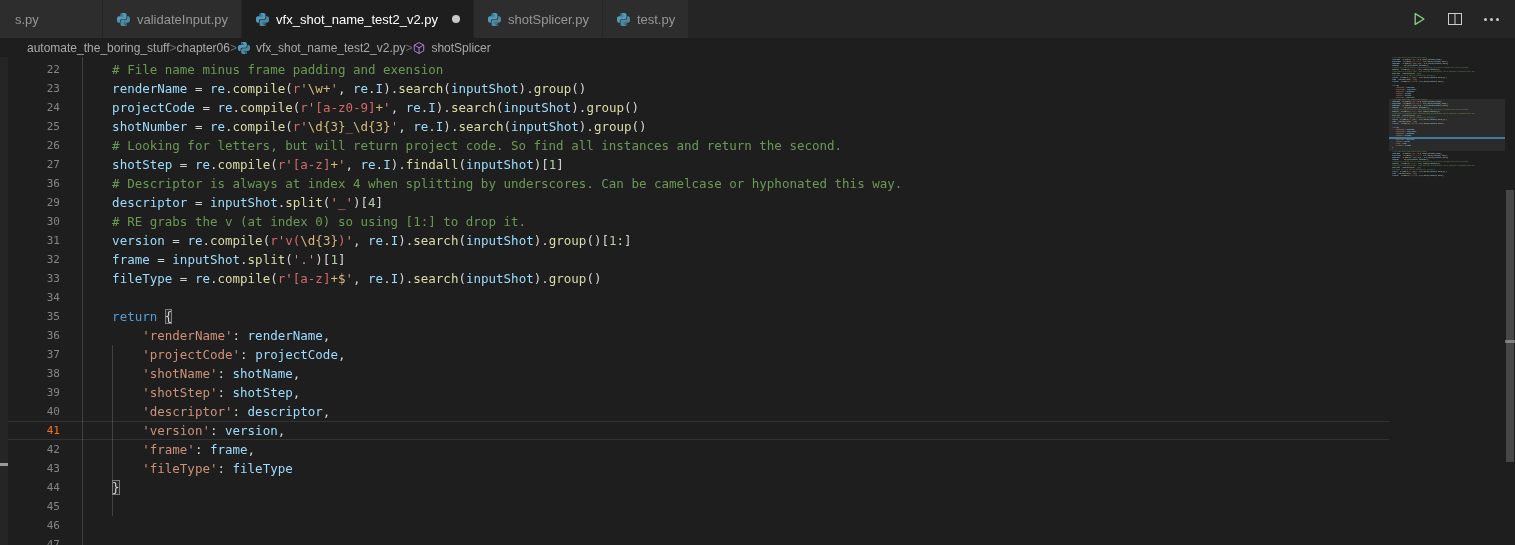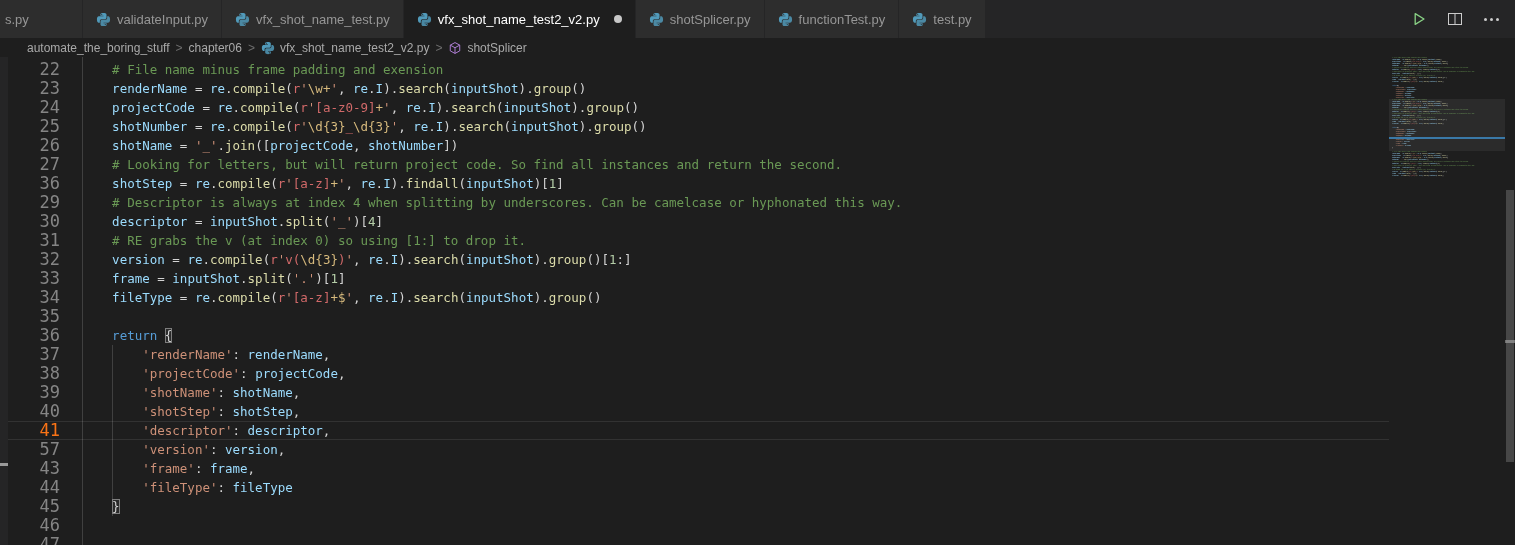--- a/index.html
+++ b/index.html
@@ -4,43 +4,43 @@
 <style>
   html,body{margin:0;padding:0;}
   body{width:1515px;height:545px;overflow:hidden;background:#1e1e1e;font-family:"Liberation Sans",sans-serif;position:relative;}
   .window{position:absolute;inset:0;}
 
   
   .tab-bar{position:absolute;top:0;left:0;right:0;height:38px;background:#252526;display:flex;align-items:stretch;}
   .tab-strip{display:flex;flex:1;overflow:hidden;}
   .tab{display:flex;align-items:center;gap:6px;padding:0 13px;background:#2d2d2d;border-right:1px solid #252526;color:#969696;font-size:13px;cursor:pointer;white-space:nowrap;}
   .tab.active{background:#1e1e1e;color:#ffffff;}
-  .tab.first{width:72px;min-width:72px;padding:0 5px;overflow:hidden;}
+  .tab.first{width:72px;min-width:72px;padding:0 15px;overflow:hidden;}
   .tab .icon{display:flex;width:15px;height:15px;}
   .tab .icon svg{width:15px;height:15px;}
   .dot{width:8px;height:8px;border-radius:50%;background:#c8c8c8;margin-left:8px;}
   .actions{display:flex;align-items:center;gap:16px;padding:0 14px;}
   .action-btn{display:flex;align-items:center;justify-content:center;width:20px;height:20px;cursor:pointer;}
   .action-btn svg{width:16px;height:16px;}
   .more-dots{display:flex;gap:3px;}
   .more-dots i{width:3px;height:3px;border-radius:50%;background:#cccccc;display:block;}
 
   
-  .breadcrumb{position:absolute;top:38px;left:0;right:0;height:19px;background:#1e1e1e;display:flex;align-items:center;padding-left:27px;gap:6px;color:#a9a9a9;font-size:12px;}
+  .breadcrumb{position:absolute;top:38px;left:0;right:0;height:19px;background:#1e1e1e;display:flex;align-items:center;padding-left:27px;color:#a9a9a9;font-size:12px;}
   .crumb{display:flex;align-items:center;gap:5px;cursor:pointer;}
   .crumb .icon{display:flex;width:14px;height:14px;}
   .crumb .icon svg{width:14px;height:14px;}
   .sep{color:#6e6e6e;font-size:12px;}
 
   
   .editor{position:absolute;top:57px;left:0;right:0;bottom:0;background:#1e1e1e;}
   .left-strip{position:absolute;left:0;top:0;width:8px;bottom:0;background:#252526;}
   .strip-handle{position:absolute;left:0;top:406px;width:8px;height:3px;background:#9a9a9a;cursor:pointer;}
   .gutter{position:absolute;left:8px;top:3px;width:52px;}
-  .ln{height:19px;line-height:19px;text-align:right;color:#858585;font-family:"DejaVu Sans Mono",monospace;font-size:17px;cursor:pointer;}
+  .ln{height:19px;line-height:19px;text-align:right;color:#858585;font-family:"DejaVu Sans Mono",monospace;font-size:11px;cursor:pointer;}
   .ln.cur{color:#f97316;}
   .code{position:absolute;left:82px;top:3px;right:126px;bottom:0;overflow:hidden;}
   .row{height:19px;line-height:19px;white-space:pre;font-family:"DejaVu Sans Mono",monospace;font-size:12.5px;color:#d4d4d4;cursor:text;}
   .guide0{position:absolute;left:82px;top:0;bottom:0;width:1px;background:#404040;}
   .guide4{position:absolute;left:112px;top:288px;height:171px;width:1px;background:#404040;}
   .current-line{position:absolute;left:8px;right:126px;top:364px;height:19px;border-top:1px solid rgba(255,255,255,0.09);border-bottom:1px solid rgba(255,255,255,0.09);box-sizing:border-box;pointer-events:none;}
 
   
   .tok-cm{color:#6a9955;}
   .tok-v{color:#9cdcfe;}
@@ -74,56 +74,38 @@
         </div>
         <div class="tab">
           <span class="icon">
             <svg viewBox="0 0 32 32">
               <path fill="#519aba" d="M15.9 2c-7 0-6.6 3-6.6 3v3.2h6.7v1H6.5S2 8.7 2 15.8s3.9 6.9 3.9 6.9h2.3v-3.3s-.1-3.9 3.9-3.9h6.6s3.7.1 3.7-3.6V5.6S23 2 15.9 2zm-3.7 2.1a1.2 1.2 0 1 1 0 2.4 1.2 1.2 0 0 1 0-2.4z"></path>
               <path fill="#519aba" opacity="0.85" d="M16.1 30c7 0 6.6-3 6.6-3v-3.2H16v-1h9.5s4.5.5 4.5-6.6-3.9-6.9-3.9-6.9h-2.3v3.3s.1 3.9-3.9 3.9h-6.6s-3.7-.1-3.7 3.6v6.3S9 30 16.1 30zm3.7-2.1a1.2 1.2 0 1 1 0-2.4 1.2 1.2 0 0 1 0 2.4z"></path>
             </svg>
           </span>
           <span class="tab-label">validateInput.py</span>
         </div>
+        <div class="tab active">
+          <span class="icon">
+            <svg viewBox="0 0 32 32">
+              <path fill="#519aba" d="M15.9 2c-7 0-6.6 3-6.6 3v3.2h6.7v1H6.5S2 8.7 2 15.8s3.9 6.9 3.9 6.9h2.3v-3.3s-.1-3.9 3.9-3.9h6.6s3.7.1 3.7-3.6V5.6S23 2 15.9 2zm-3.7 2.1a1.2 1.2 0 1 1 0 2.4 1.2 1.2 0 0 1 0-2.4z"></path>
+              <path fill="#519aba" opacity="0.85" d="M16.1 30c7 0 6.6-3 6.6-3v-3.2H16v-1h9.5s4.5.5 4.5-6.6-3.9-6.9-3.9-6.9h-2.3v3.3s.1 3.9-3.9 3.9h-6.6s-3.7-.1-3.7 3.6v6.3S9 30 16.1 30zm3.7-2.1a1.2 1.2 0 1 1 0-2.4 1.2 1.2 0 0 1 0 2.4z"></path>
+            </svg>
+          </span>
+          <span class="tab-label">vfx_shot_name_test2_v2.py</span>
+          <span class="dot"></span>
+        </div>
         <div class="tab">
           <span class="icon">
             <svg viewBox="0 0 32 32">
               <path fill="#519aba" d="M15.9 2c-7 0-6.6 3-6.6 3v3.2h6.7v1H6.5S2 8.7 2 15.8s3.9 6.9 3.9 6.9h2.3v-3.3s-.1-3.9 3.9-3.9h6.6s3.7.1 3.7-3.6V5.6S23 2 15.9 2zm-3.7 2.1a1.2 1.2 0 1 1 0 2.4 1.2 1.2 0 0 1 0-2.4z"></path>
               <path fill="#519aba" opacity="0.85" d="M16.1 30c7 0 6.6-3 6.6-3v-3.2H16v-1h9.5s4.5.5 4.5-6.6-3.9-6.9-3.9-6.9h-2.3v3.3s.1 3.9-3.9 3.9h-6.6s-3.7-.1-3.7 3.6v6.3S9 30 16.1 30zm3.7-2.1a1.2 1.2 0 1 1 0-2.4 1.2 1.2 0 0 1 0 2.4z"></path>
             </svg>
           </span>
-          <span class="tab-label">vfx_shot_name_test.py</span>
-        </div>
-        <div class="tab active">
-          <span class="icon">
-            <svg viewBox="0 0 32 32">
-              <path fill="#519aba" d="M15.9 2c-7 0-6.6 3-6.6 3v3.2h6.7v1H6.5S2 8.7 2 15.8s3.9 6.9 3.9 6.9h2.3v-3.3s-.1-3.9 3.9-3.9h6.6s3.7.1 3.7-3.6V5.6S23 2 15.9 2zm-3.7 2.1a1.2 1.2 0 1 1 0 2.4 1.2 1.2 0 0 1 0-2.4z"></path>
-              <path fill="#519aba" opacity="0.85" d="M16.1 30c7 0 6.6-3 6.6-3v-3.2H16v-1h9.5s4.5.5 4.5-6.6-3.9-6.9-3.9-6.9h-2.3v3.3s.1 3.9-3.9 3.9h-6.6s-3.7-.1-3.7 3.6v6.3S9 30 16.1 30zm3.7-2.1a1.2 1.2 0 1 1 0-2.4 1.2 1.2 0 0 1 0 2.4z"></path>
-            </svg>
-          </span>
-          <span class="tab-label">vfx_shot_name_test2_v2.py</span>
-          <span class="dot"></span>
-        </div>
-        <div class="tab">
-          <span class="icon">
-            <svg viewBox="0 0 32 32">
-              <path fill="#519aba" d="M15.9 2c-7 0-6.6 3-6.6 3v3.2h6.7v1H6.5S2 8.7 2 15.8s3.9 6.9 3.9 6.9h2.3v-3.3s-.1-3.9 3.9-3.9h6.6s3.7.1 3.7-3.6V5.6S23 2 15.9 2zm-3.7 2.1a1.2 1.2 0 1 1 0 2.4 1.2 1.2 0 0 1 0-2.4z"></path>
-              <path fill="#519aba" opacity="0.85" d="M16.1 30c7 0 6.6-3 6.6-3v-3.2H16v-1h9.5s4.5.5 4.5-6.6-3.9-6.9-3.9-6.9h-2.3v3.3s.1 3.9-3.9 3.9h-6.6s-3.7-.1-3.7 3.6v6.3S9 30 16.1 30zm3.7-2.1a1.2 1.2 0 1 1 0-2.4 1.2 1.2 0 0 1 0 2.4z"></path>
-            </svg>
-          </span>
           <span class="tab-label">shotSplicer.py</span>
-        </div>
-        <div class="tab">
-          <span class="icon">
-            <svg viewBox="0 0 32 32">
-              <path fill="#519aba" d="M15.9 2c-7 0-6.6 3-6.6 3v3.2h6.7v1H6.5S2 8.7 2 15.8s3.9 6.9 3.9 6.9h2.3v-3.3s-.1-3.9 3.9-3.9h6.6s3.7.1 3.7-3.6V5.6S23 2 15.9 2zm-3.7 2.1a1.2 1.2 0 1 1 0 2.4 1.2 1.2 0 0 1 0-2.4z"></path>
-              <path fill="#519aba" opacity="0.85" d="M16.1 30c7 0 6.6-3 6.6-3v-3.2H16v-1h9.5s4.5.5 4.5-6.6-3.9-6.9-3.9-6.9h-2.3v3.3s.1 3.9-3.9 3.9h-6.6s-3.7-.1-3.7 3.6v6.3S9 30 16.1 30zm3.7-2.1a1.2 1.2 0 1 1 0-2.4 1.2 1.2 0 0 1 0 2.4z"></path>
-            </svg>
-          </span>
-          <span class="tab-label">functionTest.py</span>
         </div>
         <div class="tab">
           <span class="icon">
             <svg viewBox="0 0 32 32">
               <path fill="#519aba" d="M15.9 2c-7 0-6.6 3-6.6 3v3.2h6.7v1H6.5S2 8.7 2 15.8s3.9 6.9 3.9 6.9h2.3v-3.3s-.1-3.9 3.9-3.9h6.6s3.7.1 3.7-3.6V5.6S23 2 15.9 2zm-3.7 2.1a1.2 1.2 0 1 1 0 2.4 1.2 1.2 0 0 1 0-2.4z"></path>
               <path fill="#519aba" opacity="0.85" d="M16.1 30c7 0 6.6-3 6.6-3v-3.2H16v-1h9.5s4.5.5 4.5-6.6-3.9-6.9-3.9-6.9h-2.3v3.3s.1 3.9-3.9 3.9h-6.6s-3.7-.1-3.7 3.6v6.3S9 30 16.1 30zm3.7-2.1a1.2 1.2 0 1 1 0-2.4 1.2 1.2 0 0 1 0 2.4z"></path>
             </svg>
           </span>
           <span class="tab-label">test.py</span>
         </div>
@@ -199,33 +181,32 @@
         <div class="ln">32</div>
         <div class="ln">33</div>
         <div class="ln">34</div>
         <div class="ln">35</div>
         <div class="ln">36</div>
         <div class="ln">37</div>
         <div class="ln">38</div>
         <div class="ln">39</div>
         <div class="ln">40</div>
         <div class="ln cur">41</div>
-        <div class="ln">57</div>
+        <div class="ln">42</div>
         <div class="ln">43</div>
         <div class="ln">44</div>
         <div class="ln">45</div>
         <div class="ln">46</div>
         <div class="ln">47</div>
       </div>
     <div class="code">
         <div class="row"><span class="tok-p">    </span><span class="tok-cm"># File name minus frame padding and exension</span></div>
         <div class="row"><span class="tok-p">    </span><span class="tok-v">renderName</span><span class="tok-p"> = </span><span class="tok-v">re</span><span class="tok-p">.</span><span class="tok-f">compile</span><span class="tok-p">(</span><span class="tok-rx">r</span><span class="tok-s">'</span><span class="tok-rt">\w+</span><span class="tok-s">'</span><span class="tok-p">, </span><span class="tok-v">re</span><span class="tok-p">.</span><span class="tok-v">I</span><span class="tok-p">).</span><span class="tok-f">search</span><span class="tok-p">(</span><span class="tok-v">inputShot</span><span class="tok-p">).</span><span class="tok-f">group</span><span class="tok-p">()</span></div>
         <div class="row"><span class="tok-p">    </span><span class="tok-v">projectCode</span><span class="tok-p"> = </span><span class="tok-v">re</span><span class="tok-p">.</span><span class="tok-f">compile</span><span class="tok-p">(</span><span class="tok-rx">r</span><span class="tok-s">'</span><span class="tok-rx">[a-z0-9]</span><span class="tok-rt">+</span><span class="tok-s">'</span><span class="tok-p">, </span><span class="tok-v">re</span><span class="tok-p">.</span><span class="tok-v">I</span><span class="tok-p">).</span><span class="tok-f">search</span><span class="tok-p">(</span><span class="tok-v">inputShot</span><span class="tok-p">).</span><span class="tok-f">group</span><span class="tok-p">()</span></div>
         <div class="row"><span class="tok-p">    </span><span class="tok-v">shotNumber</span><span class="tok-p"> = </span><span class="tok-v">re</span><span class="tok-p">.</span><span class="tok-f">compile</span><span class="tok-p">(</span><span class="tok-rx">r</span><span class="tok-s">'</span><span class="tok-rt">\d{3}</span><span class="tok-rx">_</span><span class="tok-rt">\d{3}</span><span class="tok-s">'</span><span class="tok-p">, </span><span class="tok-v">re</span><span class="tok-p">.</span><span class="tok-v">I</span><span class="tok-p">).</span><span class="tok-f">search</span><span class="tok-p">(</span><span class="tok-v">inputShot</span><span class="tok-p">).</span><span class="tok-f">group</span><span class="tok-p">()</span></div>
-        <div class="row"><span class="tok-p">    </span><span class="tok-v">shotName</span><span class="tok-p"> = </span><span class="tok-s">'_'</span><span class="tok-p">.</span><span class="tok-f">join</span><span class="tok-p">([</span><span class="tok-v">projectCode</span><span class="tok-p">, </span><span class="tok-v">shotNumber</span><span class="tok-p">])</span></div>
         <div class="row"><span class="tok-p">    </span><span class="tok-cm"># Looking for letters, but will return project code. So find all instances and return the second.</span></div>
         <div class="row"><span class="tok-p">    </span><span class="tok-v">shotStep</span><span class="tok-p"> = </span><span class="tok-v">re</span><span class="tok-p">.</span><span class="tok-f">compile</span><span class="tok-p">(</span><span class="tok-rx">r</span><span class="tok-s">'</span><span class="tok-rx">[a-z]</span><span class="tok-rt">+</span><span class="tok-s">'</span><span class="tok-p">, </span><span class="tok-v">re</span><span class="tok-p">.</span><span class="tok-v">I</span><span class="tok-p">).</span><span class="tok-f">findall</span><span class="tok-p">(</span><span class="tok-v">inputShot</span><span class="tok-p">)[</span><span class="tok-n">1</span><span class="tok-p">]</span></div>
         <div class="row"><span class="tok-p">    </span><span class="tok-cm"># Descriptor is always at index 4 when splitting by underscores. Can be camelcase or hyphonated this way.</span></div>
         <div class="row"><span class="tok-p">    </span><span class="tok-v">descriptor</span><span class="tok-p"> = </span><span class="tok-v">inputShot</span><span class="tok-p">.</span><span class="tok-f">split</span><span class="tok-p">(</span><span class="tok-s">'_'</span><span class="tok-p">)[</span><span class="tok-n">4</span><span class="tok-p">]</span></div>
         <div class="row"><span class="tok-p">    </span><span class="tok-cm"># RE grabs the v (at index 0) so using [1:] to drop it.</span></div>
         <div class="row"><span class="tok-p">    </span><span class="tok-v">version</span><span class="tok-p"> = </span><span class="tok-v">re</span><span class="tok-p">.</span><span class="tok-f">compile</span><span class="tok-p">(</span><span class="tok-rx">r</span><span class="tok-s">'</span><span class="tok-rx">v(</span><span class="tok-rt">\d{3}</span><span class="tok-rx">)</span><span class="tok-s">'</span><span class="tok-p">, </span><span class="tok-v">re</span><span class="tok-p">.</span><span class="tok-v">I</span><span class="tok-p">).</span><span class="tok-f">search</span><span class="tok-p">(</span><span class="tok-v">inputShot</span><span class="tok-p">).</span><span class="tok-f">group</span><span class="tok-p">()[</span><span class="tok-n">1</span><span class="tok-p">:]</span></div>
         <div class="row"><span class="tok-p">    </span><span class="tok-v">frame</span><span class="tok-p"> = </span><span class="tok-v">inputShot</span><span class="tok-p">.</span><span class="tok-f">split</span><span class="tok-p">(</span><span class="tok-s">'.'</span><span class="tok-p">)[</span><span class="tok-n">1</span><span class="tok-p">]</span></div>
         <div class="row"><span class="tok-p">    </span><span class="tok-v">fileType</span><span class="tok-p"> = </span><span class="tok-v">re</span><span class="tok-p">.</span><span class="tok-f">compile</span><span class="tok-p">(</span><span class="tok-rx">r</span><span class="tok-s">'</span><span class="tok-rx">[a-z]</span><span class="tok-rt">+$</span><span class="tok-s">'</span><span class="tok-p">, </span><span class="tok-v">re</span><span class="tok-p">.</span><span class="tok-v">I</span><span class="tok-p">).</span><span class="tok-f">search</span><span class="tok-p">(</span><span class="tok-v">inputShot</span><span class="tok-p">).</span><span class="tok-f">group</span><span class="tok-p">()</span></div>
         <div class="row"></div>
         <div class="row"><span class="tok-p">    </span><span class="tok-k">return</span><span class="tok-p"> </span><span class="tok-bx">{</span></div>

